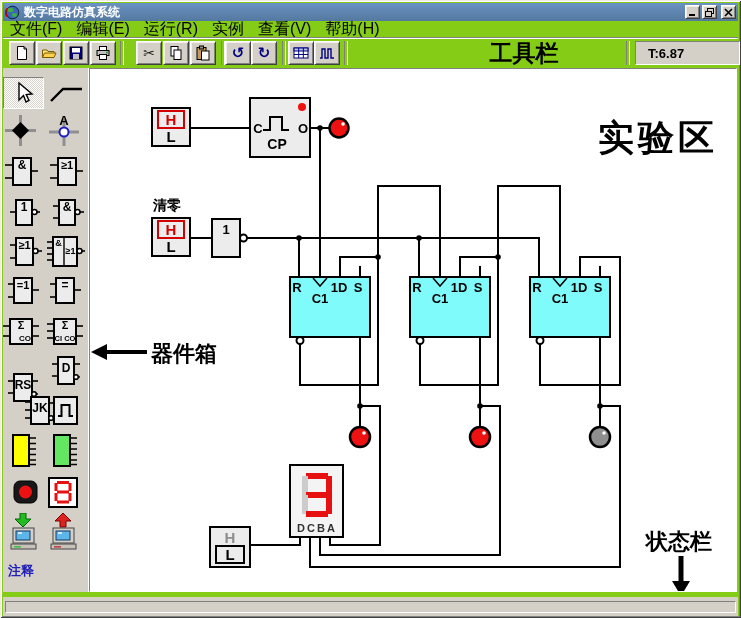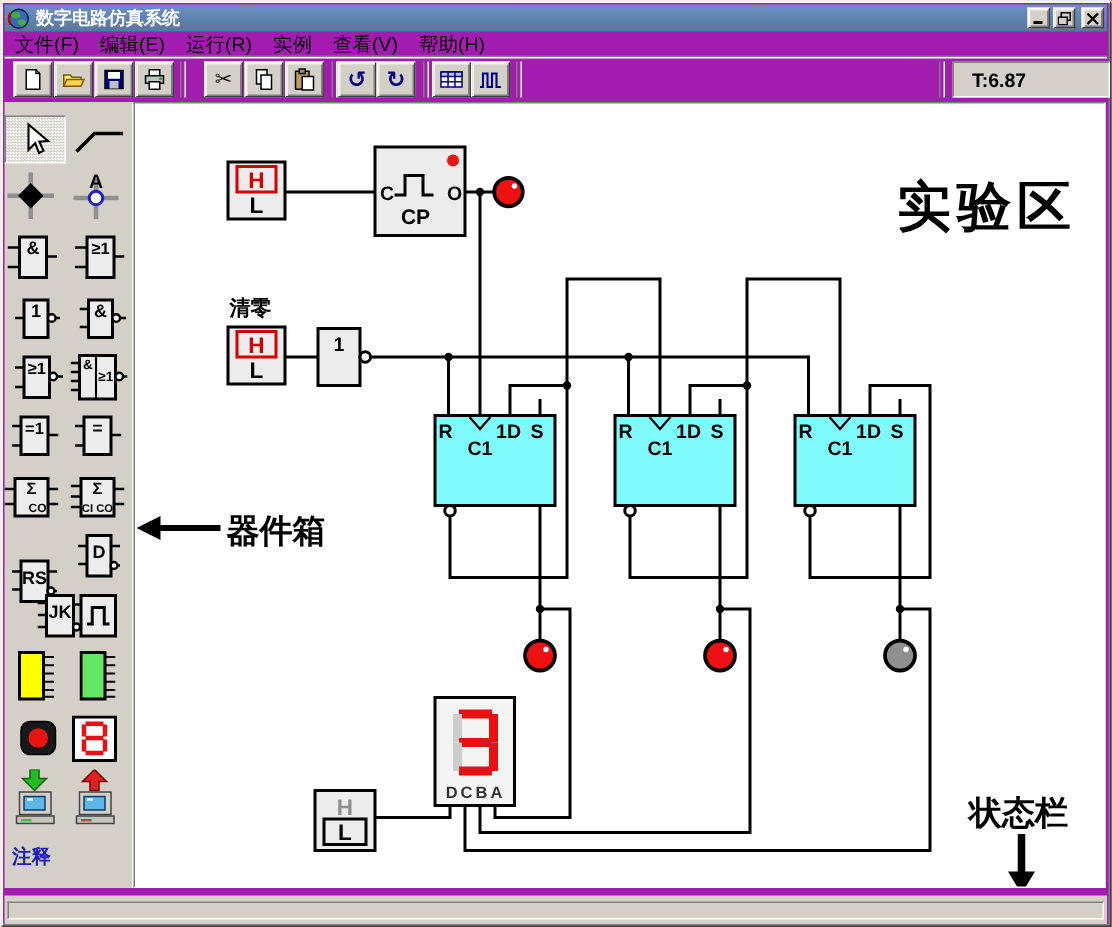--- a/index.html
+++ b/index.html
@@ -1,31 +1,31 @@
 <!DOCTYPE html>
 <html><head>
 <meta charset="utf-8">
 <style>
   html,body{margin:0;padding:0;background:#777;font-family:"Liberation Sans","DejaVu Sans",sans-serif;}
-  .window{position:relative;width:741px;height:618px;background:#a21caf;
+  .window{position:relative;width:741px;height:618px;background:#84cc16;
     box-shadow:inset 1px 1px 0 #efece5, inset -1px -1px 0 #404040, inset 2px 2px 0 #fff, inset -2px -2px 0 #808080;
     overflow:hidden;}
   
   .titlebar{position:absolute;left:3px;top:3px;width:735px;height:18px;
     background:linear-gradient(#6a92c2,#54799f);display:flex;align-items:center;}
   .titlebar .ticon{width:15px;height:15px;margin-left:2px;flex:0 0 auto;}
   .titlebar .ttext{color:#fff;font-size:12px;font-weight:bold;margin-left:4px;flex:1;white-space:nowrap;}
   .winbtn{width:15px;height:14px;margin-right:2px;background:#d4d0c8;border:1px solid;
     border-color:#fff #404040 #404040 #fff;box-shadow:inset 1px 1px 0 #f2efe8, inset -1px -1px 0 #808080;
     display:flex;align-items:center;justify-content:center;box-sizing:border-box;}
   .winbtn svg{display:block;}
   .gap2{margin-right:4px;}
   
   .menubar{position:absolute;left:3px;top:22px;width:735px;height:16px;display:flex;align-items:center;
-    font-size:13px;color:#000;border-bottom:1px solid #808080;box-sizing:border-box;}
+    font-size:16px;color:#000;border-bottom:1px solid #808080;box-sizing:border-box;}
   .menubar span{padding:0 7px;white-space:nowrap;}
   
   .toolbar{position:absolute;left:3px;top:38px;width:735px;height:30px;border-top:1px solid #fff;box-sizing:border-box;}
   .tb-btn{position:absolute;top:2px;width:26px;height:24px;background:#d4d0c8;border:1px solid;
     border-color:#fff #404040 #404040 #fff;box-shadow:inset 1px 1px 0 #f2efe8, inset -1px -1px 0 #808080;
     display:flex;align-items:center;justify-content:center;box-sizing:border-box;}
   .tb-sep{position:absolute;top:2px;width:2px;height:24px;border-left:1px solid #808080;border-right:1px solid #fff;}
   .glyph{font-family:"DejaVu Sans",sans-serif;font-weight:bold;color:#000080;font-size:15px;line-height:1;}
   .cutglyph{font-family:"DejaVu Sans",sans-serif;color:#1a1a1a;font-size:14px;line-height:1;}
   .onoff{position:absolute;left:348px;top:1px;width:82px;height:27px;background:#d4d0c8;border:1px solid;
@@ -179,20 +179,21 @@
         <rect x="1" y="3" width="14" height="3" fill="#b8c4e8" stroke="#000080"></rect>
         <path d="M1,9.5 H15 M5.7,3 V13 M10.3,3 V13" stroke="#000080" fill="none"></path>
       </svg>
     </div>
     <div class="tb-btn" style="left:311px">
       <svg width="16" height="16" viewBox="0 0 16 16">
         <polyline points="1,13 3,13 3,4 6,4 6,13 9,13 9,4 12,4 12,13 15,13" fill="none" stroke="#000080" stroke-width="1.4"></polyline>
       </svg>
     </div>
     <div class="tb-sep" style="left:341px"></div>
+    <div class="tb-caption">工具栏</div>
     <div class="tb-sep" style="left:623px"></div>
     <div class="t-panel sunken">
       <span class="tp">T:</span>
       <span class="tv">6.87</span>
     </div>
   </div>
 
   <div class="sidebar">
 
     <div class="cursor-btn">

